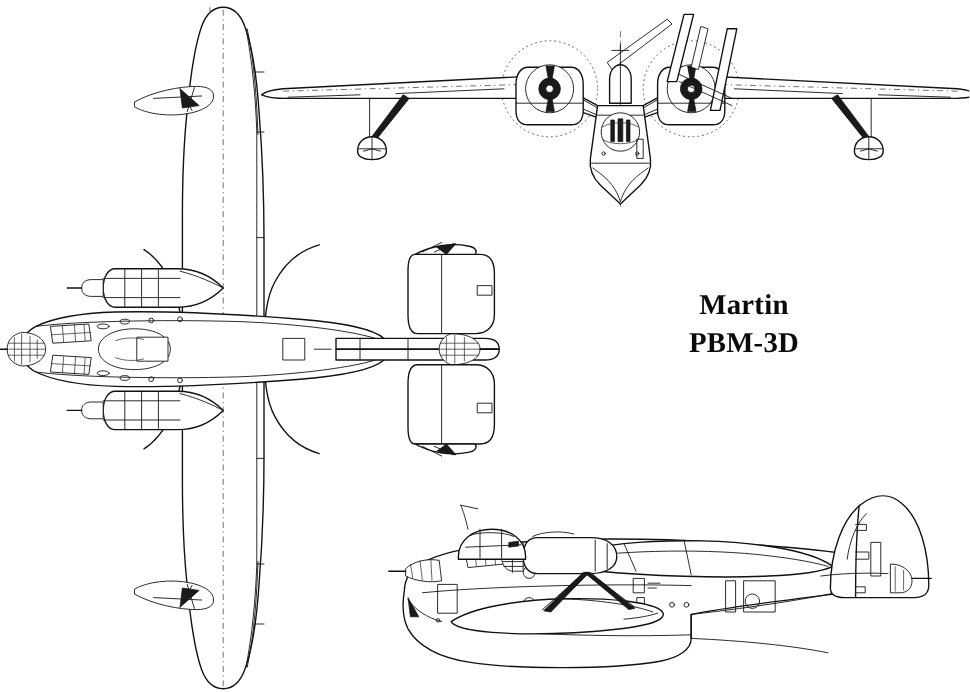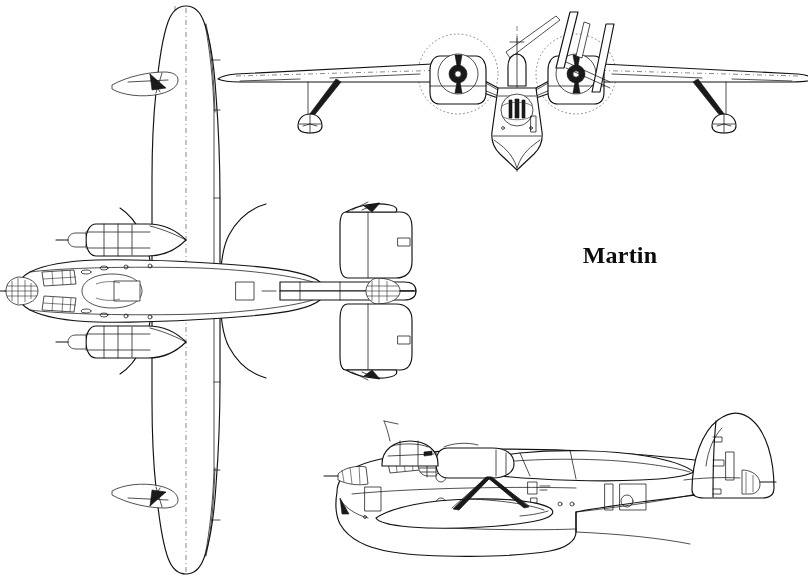--- a/index.html
+++ b/index.html
@@ -488,15 +488,16 @@
 
       <path class="lnT" d="M684,480 C700,478 720,477 740,478"></path>
 
       <path class="lnT" d="M706,466 C708,450 714,436 722,428"></path>
     </g>
 
   </svg>
 
   <div class="caption">
     <div>Martin</div>
+    <div>PBM-3D</div>
   </div>
 
 </div>
 
 </body></html>

